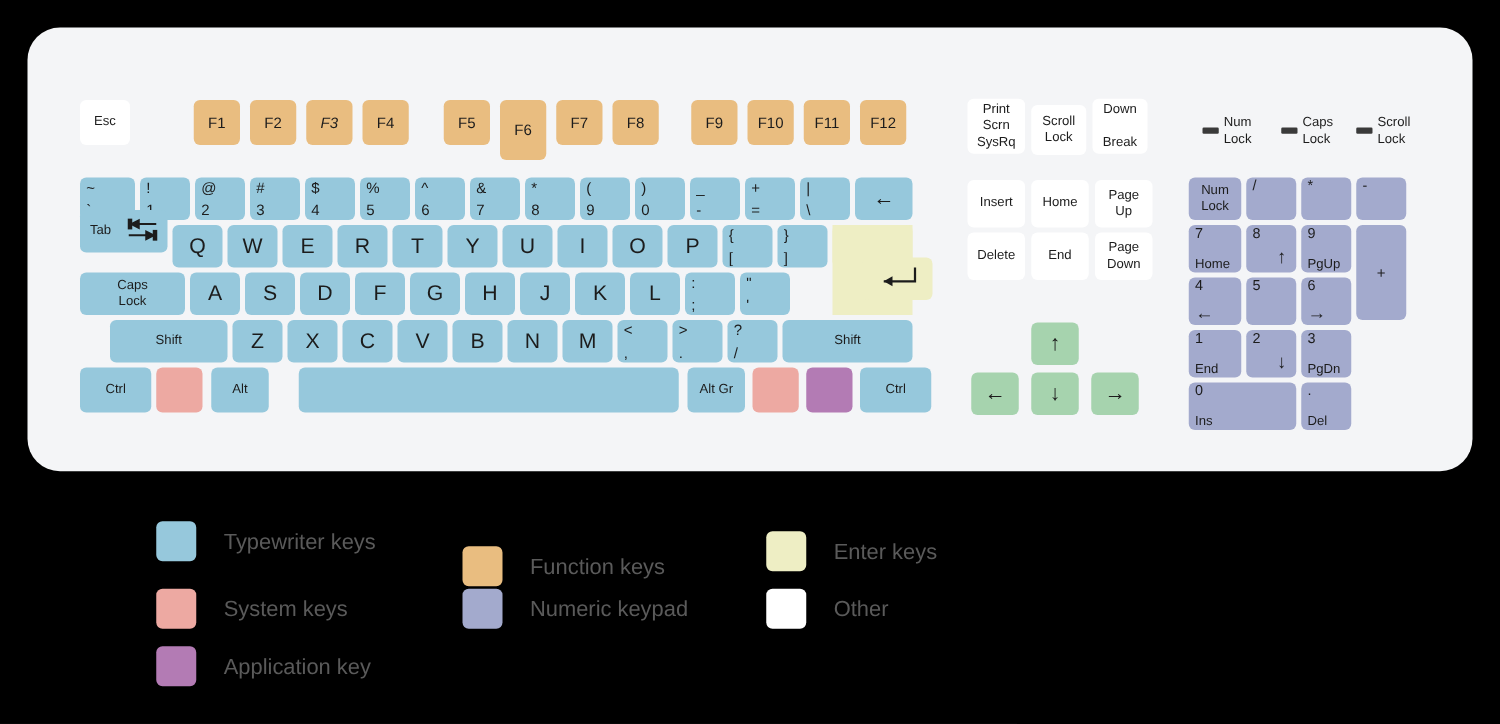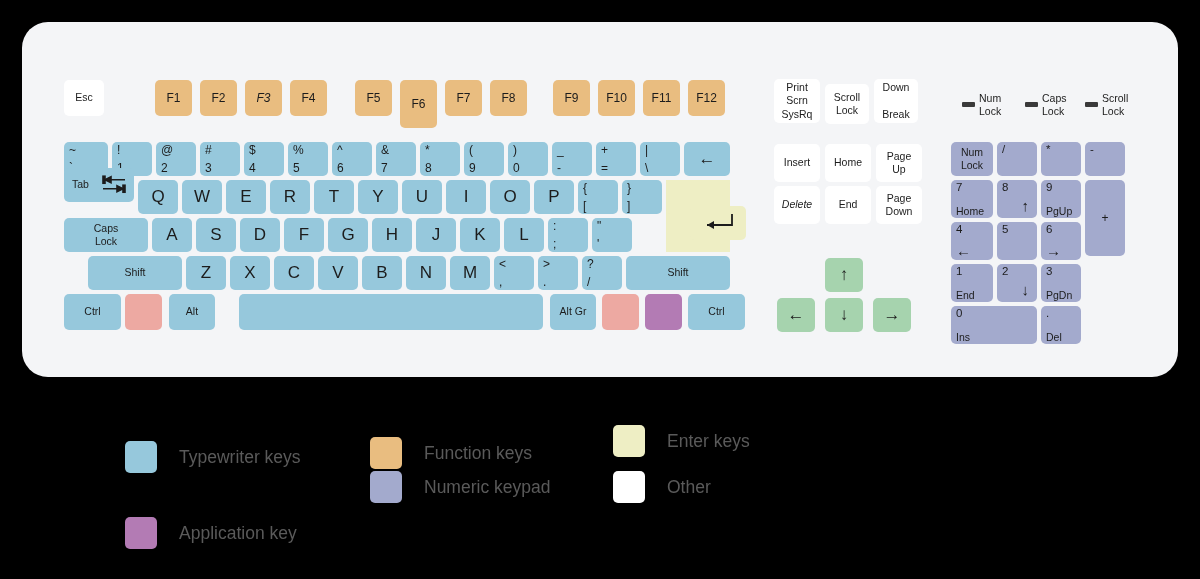--- a/index.html
+++ b/index.html
@@ -354,21 +354,21 @@
     <div class="key oth" style="left:752px;top:122px;width:46px;height:38px;">
       <span class="lc">Insert</span>
       </div>
     <div class="key oth" style="left:803px;top:122px;width:46px;height:38px;">
       <span class="lc">Home</span>
       </div>
     <div class="key oth" style="left:854px;top:122px;width:46px;height:38px;">
       <span class="lc">Page
 Up</span>
       </div>
-    <div class="key oth" style="left:752px;top:164px;width:46px;height:38px;font-style:italic;">
+    <div class="key oth" style="left:752px;top:164px;width:46px;height:38px;">
       <span class="lc">Delete</span>
       </div>
     <div class="key oth" style="left:803px;top:164px;width:46px;height:38px;">
       <span class="lc">End</span>
       </div>
     <div class="key oth" style="left:854px;top:164px;width:46px;height:38px;">
       <span class="lc">Page
 Down</span>
       </div>
 
@@ -462,33 +462,37 @@
       <span class="bl2">Ins</span>
       </div>
     <div class="key num" style="left:1019px;top:284px;width:40px;height:38px;">
       <span class="tl2">.</span>
       <span class="bl2">Del</span>
       </div>
 
   </div>
 
   <div class="legend">
-    <div class="lg-item" style="left:125px;top:36px;">
+    <div class="lg-item" style="left:125px;top:12px;">
       <span class="lg-sw" style="background:#96c8dc;"></span>
       <span class="lg-tx">Typewriter keys</span>
       </div>
     <div class="lg-item" style="left:370px;top:32px;">
       <span class="lg-sw" style="background:#e9bd80;"></span>
       <span class="lg-tx">Function keys</span>
       </div>
     <div class="lg-item" style="left:613px;top:20px;">
       <span class="lg-sw" style="background:#eeeec4;"></span>
       <span class="lg-tx">Enter keys</span>
       </div>
 
+    <div class="lg-item" style="left:125px;top:66px;">
+      <span class="lg-sw" style="background:#eda9a2;"></span>
+      <span class="lg-tx">System keys</span>
+      </div>
     <div class="lg-item" style="left:370px;top:66px;">
       <span class="lg-sw" style="background:#a3aacd;"></span>
       <span class="lg-tx">Numeric keypad</span>
       </div>
     <div class="lg-item" style="left:125px;top:112px;">
       <span class="lg-sw" style="background:#b37bb4;"></span>
       <span class="lg-tx">Application key</span>
       </div>
 
     <div class="lg-item" style="left:613px;top:66px;">

